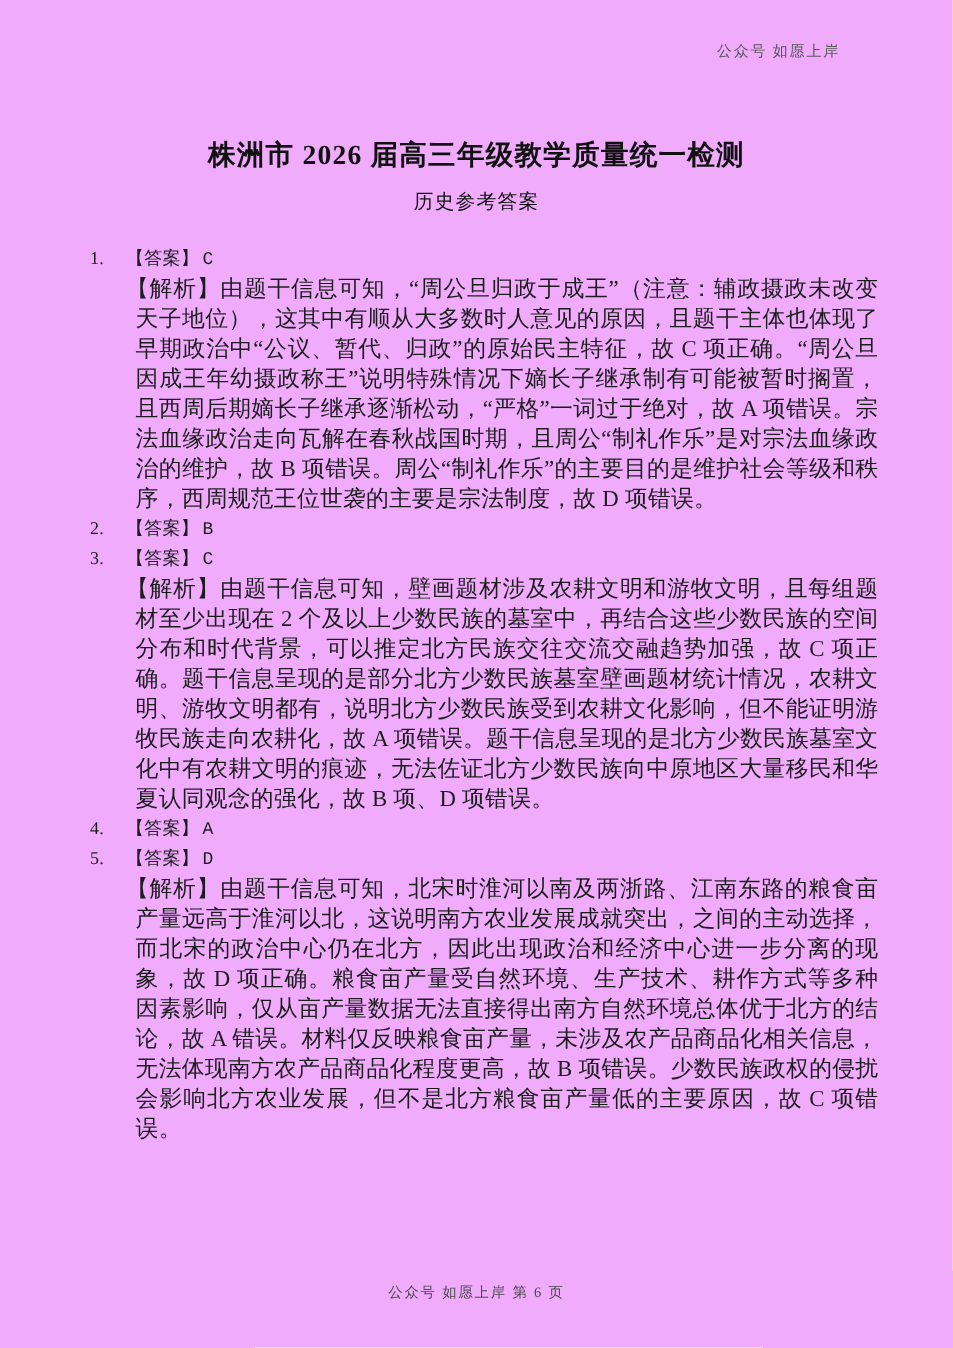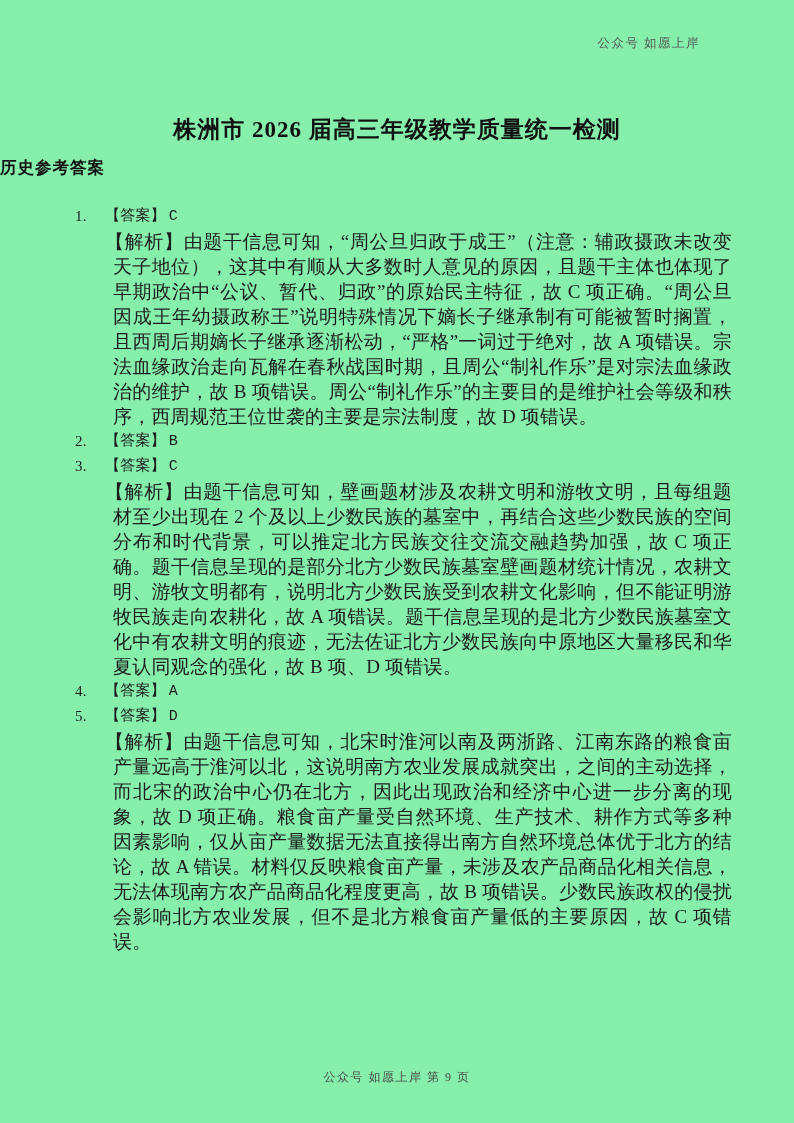--- a/index.html
+++ b/index.html
@@ -4,21 +4,21 @@
 <style>
   html, body {
     margin: 0;
     padding: 0;
     background: #ffffff;
   }
   .page {
     position: relative;
     width: 794px;
     height: 1123px;
-    background: #86efac;
+    background: #f0abfc;
     font-family: "Liberation Serif", serif;
     color: #1c1c1c;
     overflow: hidden;
     box-sizing: border-box;
   }
   .header-watermark {
     position: absolute;
     top: 35px;
     right: 94px;
     font-size: 12.5px;
@@ -31,22 +31,23 @@
     text-align: center;
     font-size: 23px;
     font-weight: bold;
     letter-spacing: 1px;
     line-height: 32px;
     color: #111;
   }
   .doc-subtitle {
     margin: 0;
     margin-top: 10px;
+    text-align: center;
     font-size: 16.5px;
-    font-weight: bold;
+    font-weight: normal;
     letter-spacing: 1px;
     line-height: 22px;
     color: #111;
   }
   .content {
     margin: 25px 62px 0 75px;
   }
   .item {
     display: flex;
     align-items: flex-start;
@@ -138,15 +139,15 @@
     <div class="item">
       <span class="item-num">5.</span>
       <div class="item-body">
         <div class="ans-line"><span>【答案】</span><span class="ans-letter">D</span></div>
         <p class="analysis"><span>【解析】</span><span>由题干信息可知，北宋时淮河以南及两浙路、江南东路的粮食亩产量远高于淮河以北，这说明南方农业发展成就突出，之间的主动选择，而北宋的政治中心仍在北方，因此出现政治和经济中心进一步分离的现象，故 D 项正确。粮食亩产量受自然环境、生产技术、耕作方式等多种因素影响，仅从亩产量数据无法直接得出南方自然环境总体优于北方的结论，故 A 错误。材料仅反映粮食亩产量，未涉及农产品商品化相关信息，无法体现南方农产品商品化程度更高，故 B 项错误。少数民族政权的侵扰会影响北方农业发展，但不是北方粮食亩产量低的主要原因，故 C 项错误。</span></p>
       </div>
     </div>
 
   </div>
 
-  <div class="footer">公众号 如愿上岸 第 9 页</div>
+  <div class="footer">公众号 如愿上岸 第 6 页</div>
 
 </div>
 
 </body></html>

